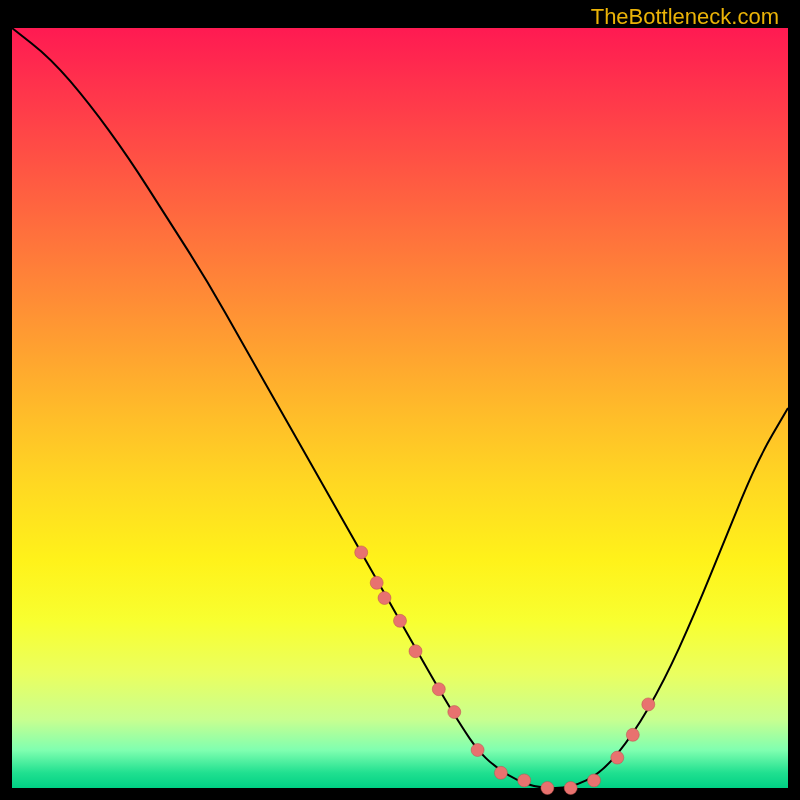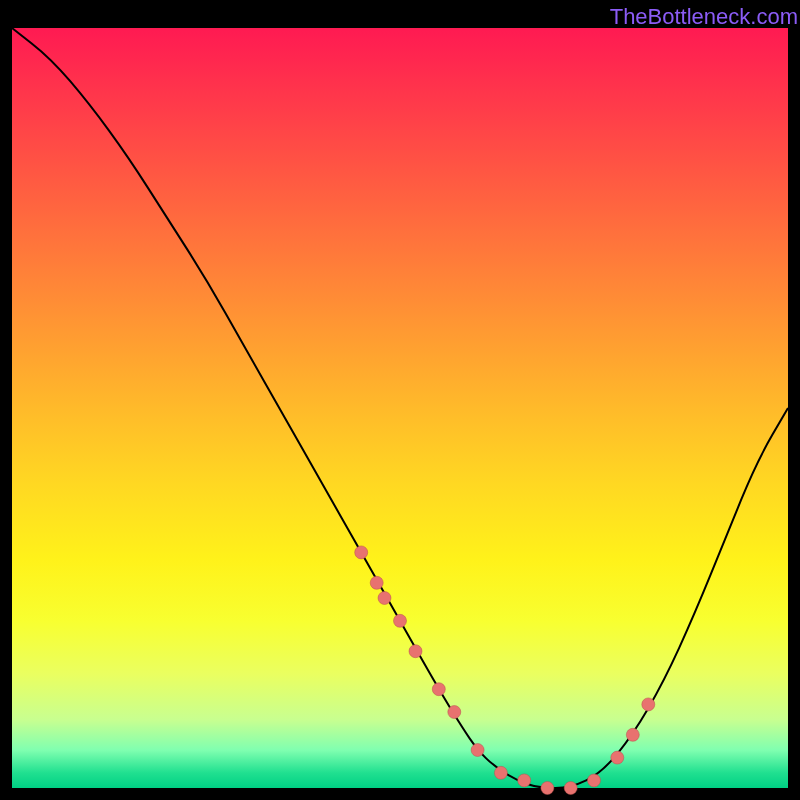--- a/index.html
+++ b/index.html
@@ -6,22 +6,22 @@
   body {
     width: 800px;
     height: 800px;
     background: #000;
     position: relative;
     font-family: Arial, sans-serif;
   }
   .watermark {
     position: absolute;
     top: 4px;
-    right: 2px;
-    color: #8b5cf6;
+    right: 21px;
+    color: #eab308;
     font-size: 22px;
     font-weight: 500;
     z-index: 10;
   }
   .plot-area {
     position: absolute;
     left: 12px;
     top: 28px;
     width: 776px;
     height: 760px;

